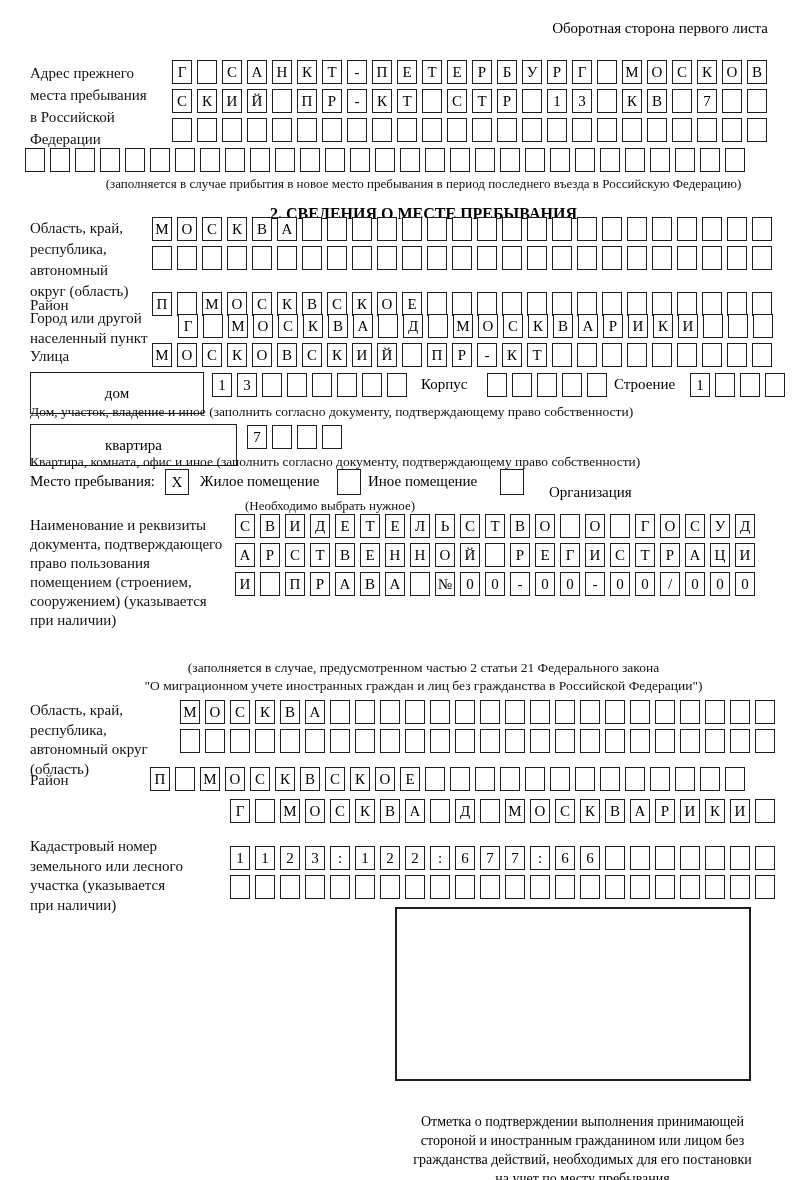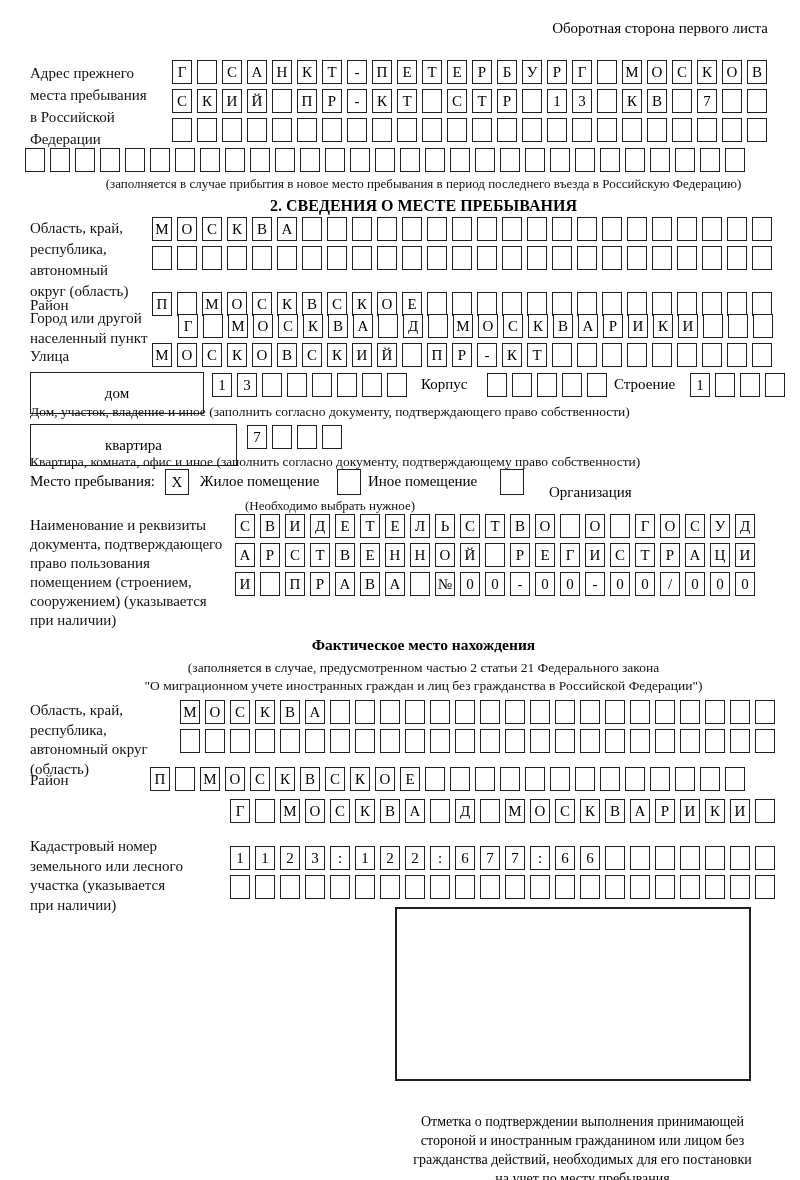--- a/index.html
+++ b/index.html
@@ -148,21 +148,21 @@
       <span class="cell"></span>
       <span class="cell"></span>
       <span class="cell"></span>
       <span class="cell"></span>
       <span class="cell"></span>
       <span class="cell"></span>
       <span class="cell"></span>
     </div>
   <div class="abs note center" style="top:176px;">(заполняется в случае прибытия в новое место пребывания в период последнего въезда в Российскую Федерацию)</div>
 
-  <div class="abs title center" style="top:197px;">2. СВЕДЕНИЯ О МЕСТЕ ПРЕБЫВАНИЯ</div>
+  <div class="abs title center" style="top:205px;">2. СВЕДЕНИЯ О МЕСТЕ ПРЕБЫВАНИЯ</div>
 
   <div class="abs lbl" style="left:30px; top:218px;">Область, край,
 республика,
 автономный
 округ (область)</div>
   <div class="abs cellcol" style="left:152px; top:217px;">
     <div class="cells">
         <span class="cell">М</span>
         <span class="cell">О</span>
         <span class="cell">С</span>
@@ -324,21 +324,21 @@
       <span class="cell"></span>
       <span class="cell"></span>
     </div>
   <div class="abs inline-lbl" style="left:614px; top:376px;">Строение</div>
   <div class="abs cells" style="left:690px; top:373px;">
       <span class="cell">1</span>
       <span class="cell"></span>
       <span class="cell"></span>
       <span class="cell"></span>
     </div>
-  <div class="abs note" style="left:30px; top:404px; font-size:13.5px;">Дом, участок, владение и иное (заполнить согласно документу, подтверждающего право собственности)</div>
+  <div class="abs note" style="left:30px; top:404px; font-size:13.5px;">Дом, участок, владение и иное (заполнить согласно документу, подтверждающему право собственности)</div>
 
   <div class="abs namedbox" style="left:30px; top:424px; width:207px;">квартира</div>
   <div class="abs cells" style="left:247px; top:425px;">
       <span class="cell">7</span>
       <span class="cell"></span>
       <span class="cell"></span>
       <span class="cell"></span>
     </div>
   <div class="abs note" style="left:30px; top:454px; font-size:13.5px;">Квартира, комната, офис и иное (заполнить согласно документу, подтверждающему право собственности)</div>
 
@@ -422,21 +422,20 @@
         <span class="cell">-</span>
         <span class="cell">0</span>
         <span class="cell">0</span>
         <span class="cell">/</span>
         <span class="cell">0</span>
         <span class="cell">0</span>
         <span class="cell">0</span>
       </div>
   </div>
 
-  <div class="abs center" style="top:636px; font-weight:bold; font-size:15.5px;">Фактическое место нахождения</div>
   <div class="abs note center" style="top:660px; font-size:13.5px;">(заполняется в случае, предусмотренном частью 2 статьи 21 Федерального закона</div>
   <div class="abs note center" style="top:678px; font-size:13.5px;">"О миграционном учете иностранных граждан и лиц без гражданства в Российской Федерации")</div>
 
   <div class="abs lbl" style="left:30px; top:701px; line-height:19.5px;">Область, край,
 республика,
 автономный округ
 (область)</div>
   <div class="abs cellcol" style="left:180px; top:700px;">
     <div class="cells">
         <span class="cell">М</span>

